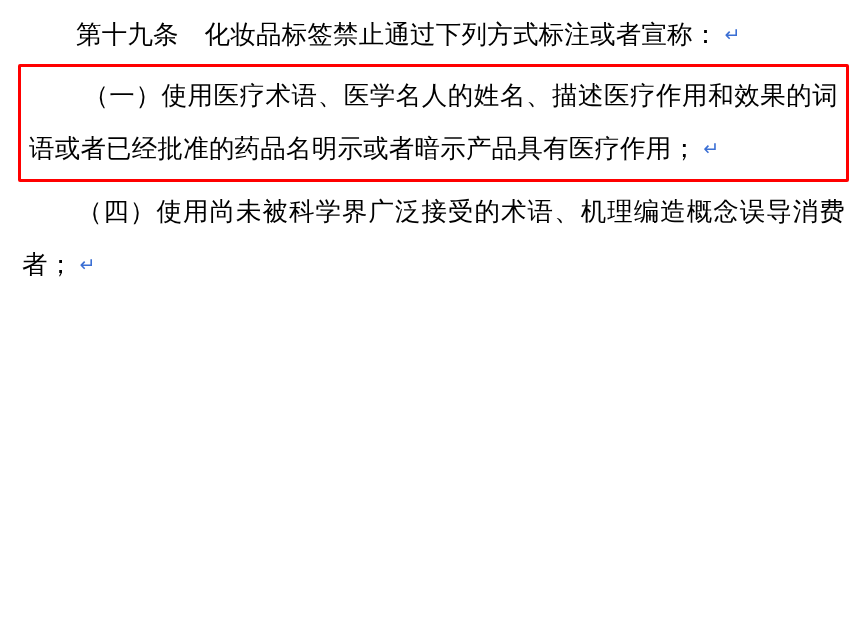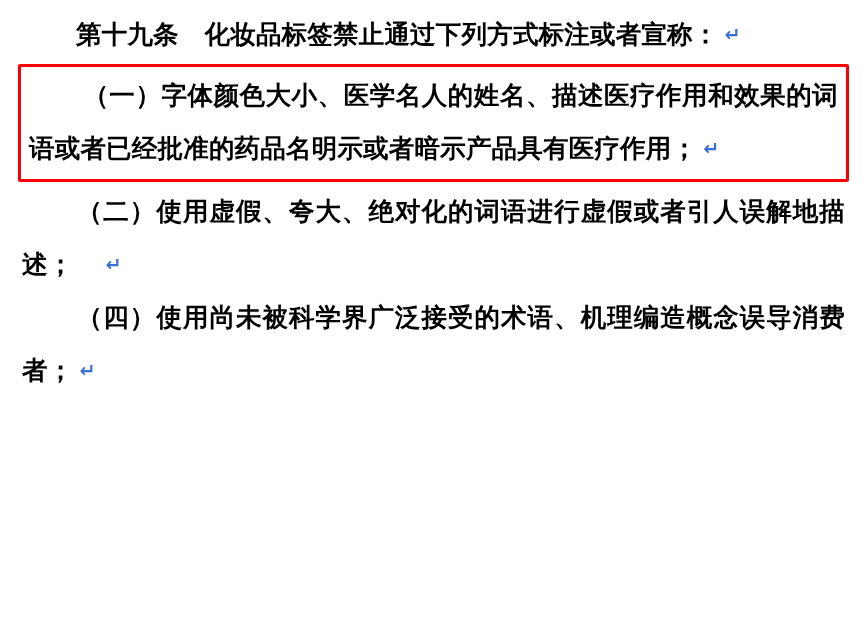--- a/index.html
+++ b/index.html
@@ -12,21 +12,20 @@
     background: #ffffff;
     font-family: "Liberation Sans", "DejaVu Sans", sans-serif;
     overflow: hidden;
   }
   .page {
     position: relative;
     width: 867px;
     height: 632px;
     box-sizing: border-box;
     padding: 8px 18px 0 18px;
-    font-weight: bold;
   }
   .para {
     position: relative;
     font-size: 25.5px;
     line-height: 53px;
     color: #000000;
     text-align: justify;
     text-justify: inter-ideograph;
     letter-spacing: 0.2px;
     margin: 0;
@@ -62,26 +61,23 @@
 <body>
 
 <div class="page">
 
   <p class="para title">
     <span class="indent"></span><span>第十九条</span><span>　</span><span>化妆品标签禁止通过下列方式标注或者宣称：</span><span class="pilcrow">↵</span>
   </p>
 
   <div class="boxed">
     <p class="para">
-      <span class="indent"></span><span>（一）</span><span>字体颜色大小、医学名人的姓名、描述医疗作用和效果的词语或者已经批准的药品名明示或者暗示产品具有医疗作用；</span><span class="pilcrow">↵</span>
+      <span class="indent"></span><span>（一）</span><span>使用医疗术语、医学名人的姓名、描述医疗作用和效果的词语或者已经批准的药品名明示或者暗示产品具有医疗作用；</span><span class="pilcrow">↵</span>
     </p>
   </div>
 
-  <p class="para">
-    <span class="indent"></span><span>（二）</span><span>使用虚假、夸大、绝对化的词语进行虚假或者引人误解地描述；</span><span class="wide-sep"></span><span class="pilcrow">↵</span>
-  </p>
 
 
   <p class="para">
     <span class="indent"></span><span>（四）</span><span>使用尚未被科学界广泛接受的术语、机理编造概念误导消费者；</span><span class="pilcrow">↵</span>
   </p>
 
 </div>
 
 </body></html>

